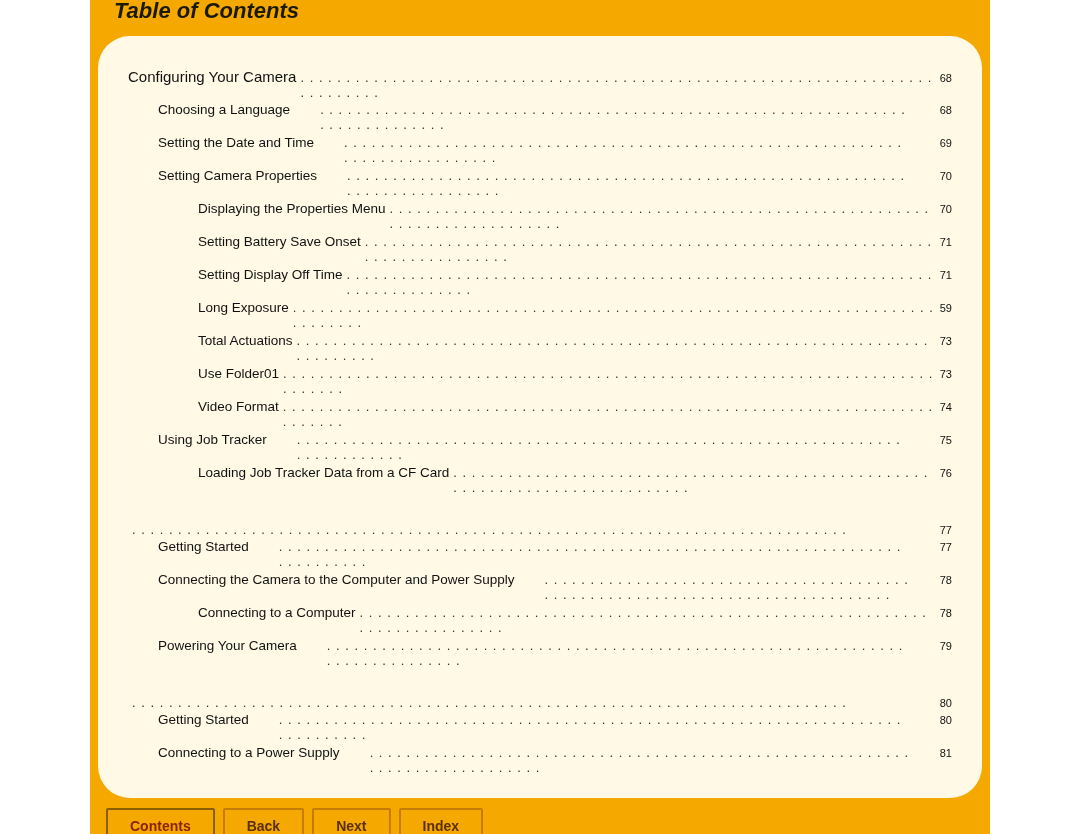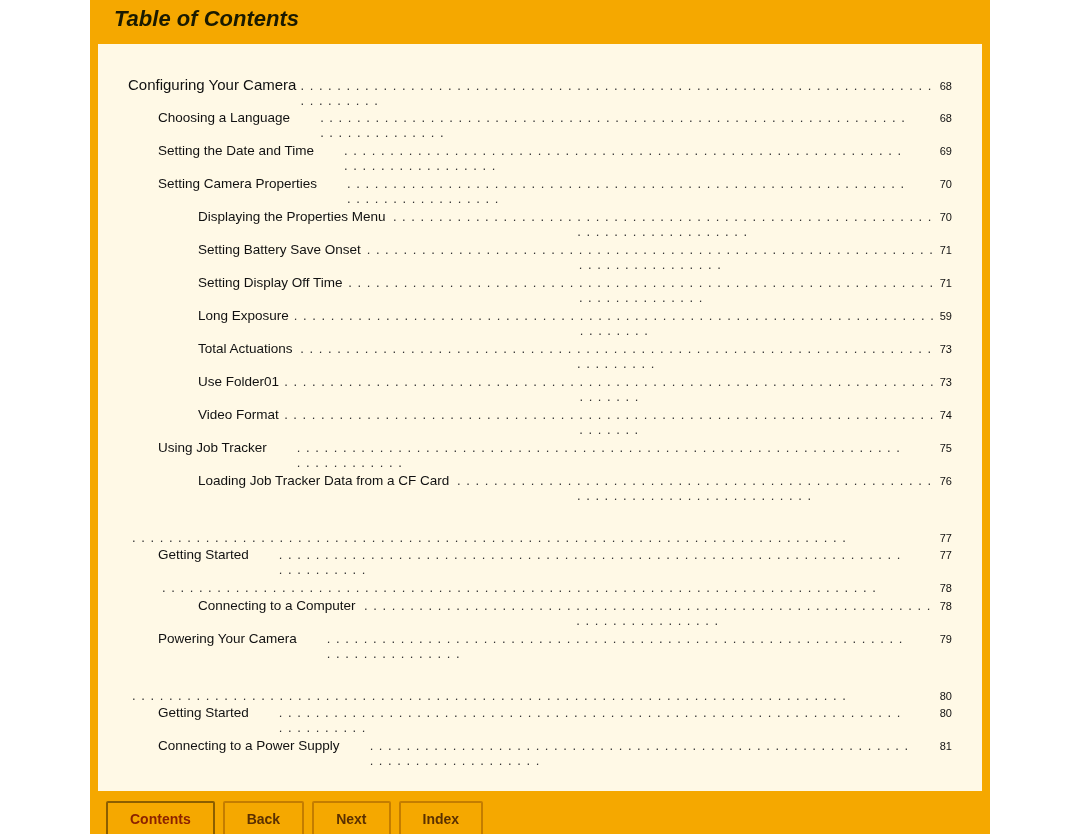--- a/index.html
+++ b/index.html
@@ -26,20 +26,21 @@
       font-size: 22px;
       font-weight: bold;
       font-style: italic;
       color: #1a1a00;
     }
     .content-area {
       background: #fff9e6;
       margin: 0 8px;
       padding: 20px 30px 20px 30px;
       min-height: 580px;
+      border-radius: 32px;
     }
     .toc-entry {
       display: flex;
       align-items: baseline;
       margin-bottom: 3px;
       font-size: 13.5px;
       color: #111;
     }
     .toc-entry.level1 {
       font-size: 15px;
@@ -48,21 +49,20 @@
       margin-bottom: 2px;
     }
     .toc-entry.level2 {
       padding-left: 30px;
       font-size: 13.5px;
       gap: 26px;
     }
     .toc-entry.level3 {
       padding-left: 70px;
       font-size: 13.5px;
-      text-align: center;
     }
     .toc-label {
       white-space: nowrap;
       flex-shrink: 0;
     }
     .toc-dots {
       flex: 1;
       overflow: hidden;
       margin: 0 4px;
       color: #333;
@@ -181,20 +181,21 @@
       <div class="toc-entry level1">
         <span class="toc-dots"> . . . . . . . . . . . . . . . . . . . . . . . . . . . . . . . . . . . . . . . . . . . . . . . . . . . . . . . . . . . . . . . . . . . . . . . . . . . . . .</span>
         <span class="toc-page">77</span>
       </div>
       <div class="toc-entry level2">
         <span class="toc-label">Getting Started</span>
         <span class="toc-dots"> . . . . . . . . . . . . . . . . . . . . . . . . . . . . . . . . . . . . . . . . . . . . . . . . . . . . . . . . . . . . . . . . . . . . . . . . . . . . . .</span>
         <span class="toc-page">77</span>
       </div>
       <div class="toc-entry level2">
+        <span class="toc-label">Connecting the Camera to the Computer and Power Supply</span>
         <span class="toc-dots"> . . . . . . . . . . . . . . . . . . . . . . . . . . . . . . . . . . . . . . . . . . . . . . . . . . . . . . . . . . . . . . . . . . . . . . . . . . . . . .</span>
         <span class="toc-page">78</span>
       </div>
       <div class="toc-entry level3">
         <span class="toc-label">Connecting to a Computer</span>
         <span class="toc-dots"> . . . . . . . . . . . . . . . . . . . . . . . . . . . . . . . . . . . . . . . . . . . . . . . . . . . . . . . . . . . . . . . . . . . . . . . . . . . . . .</span>
         <span class="toc-page">78</span>
       </div>
       <div class="toc-entry level2">
         <span class="toc-label">Powering Your Camera</span>

